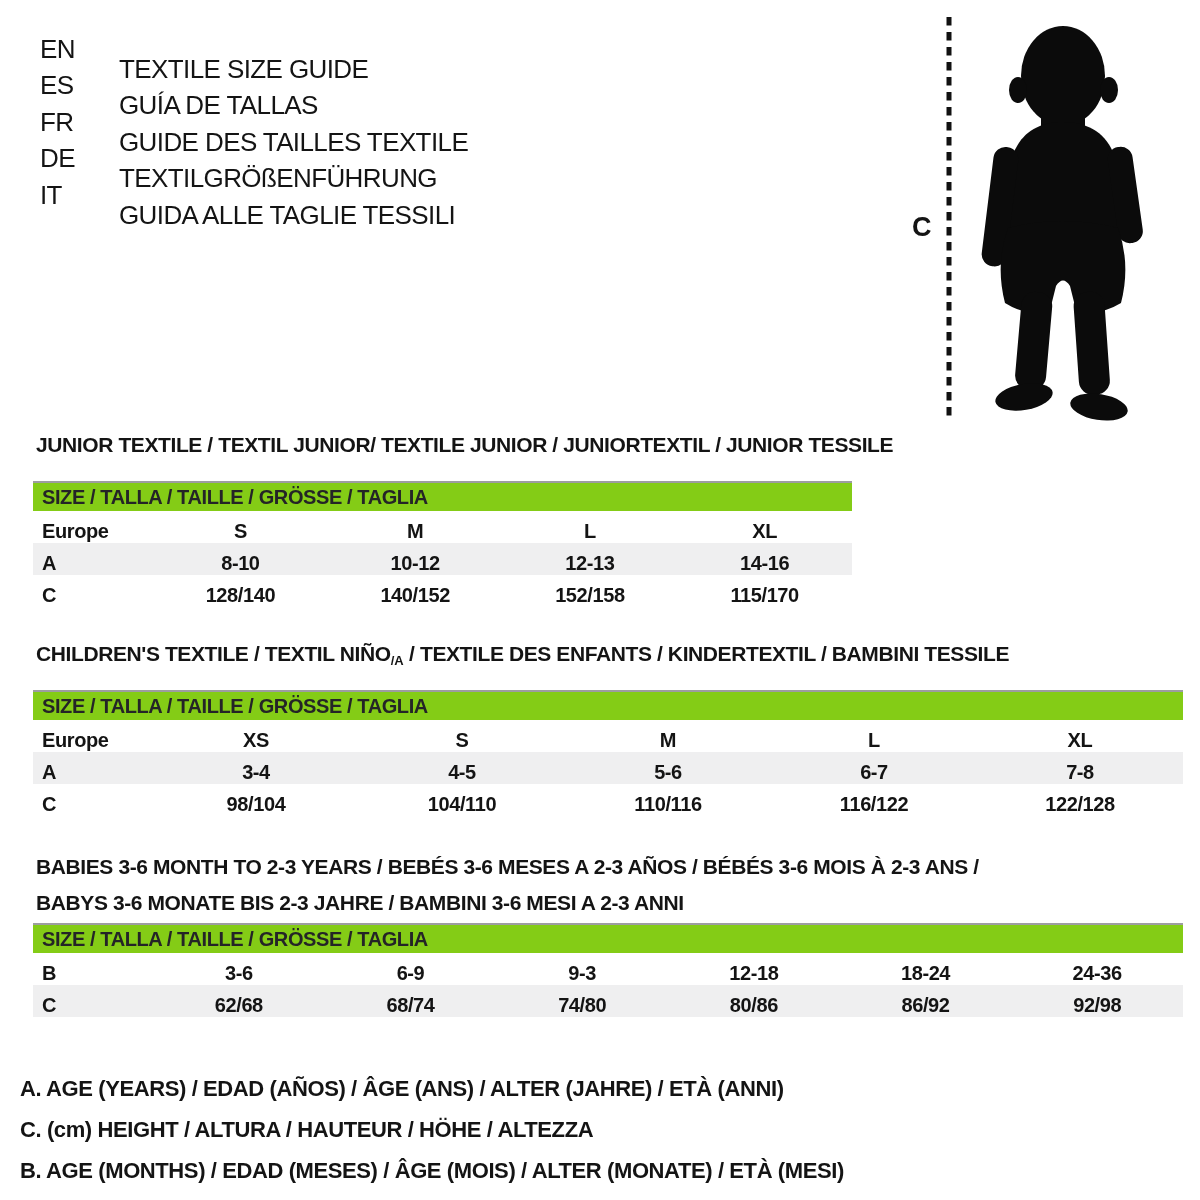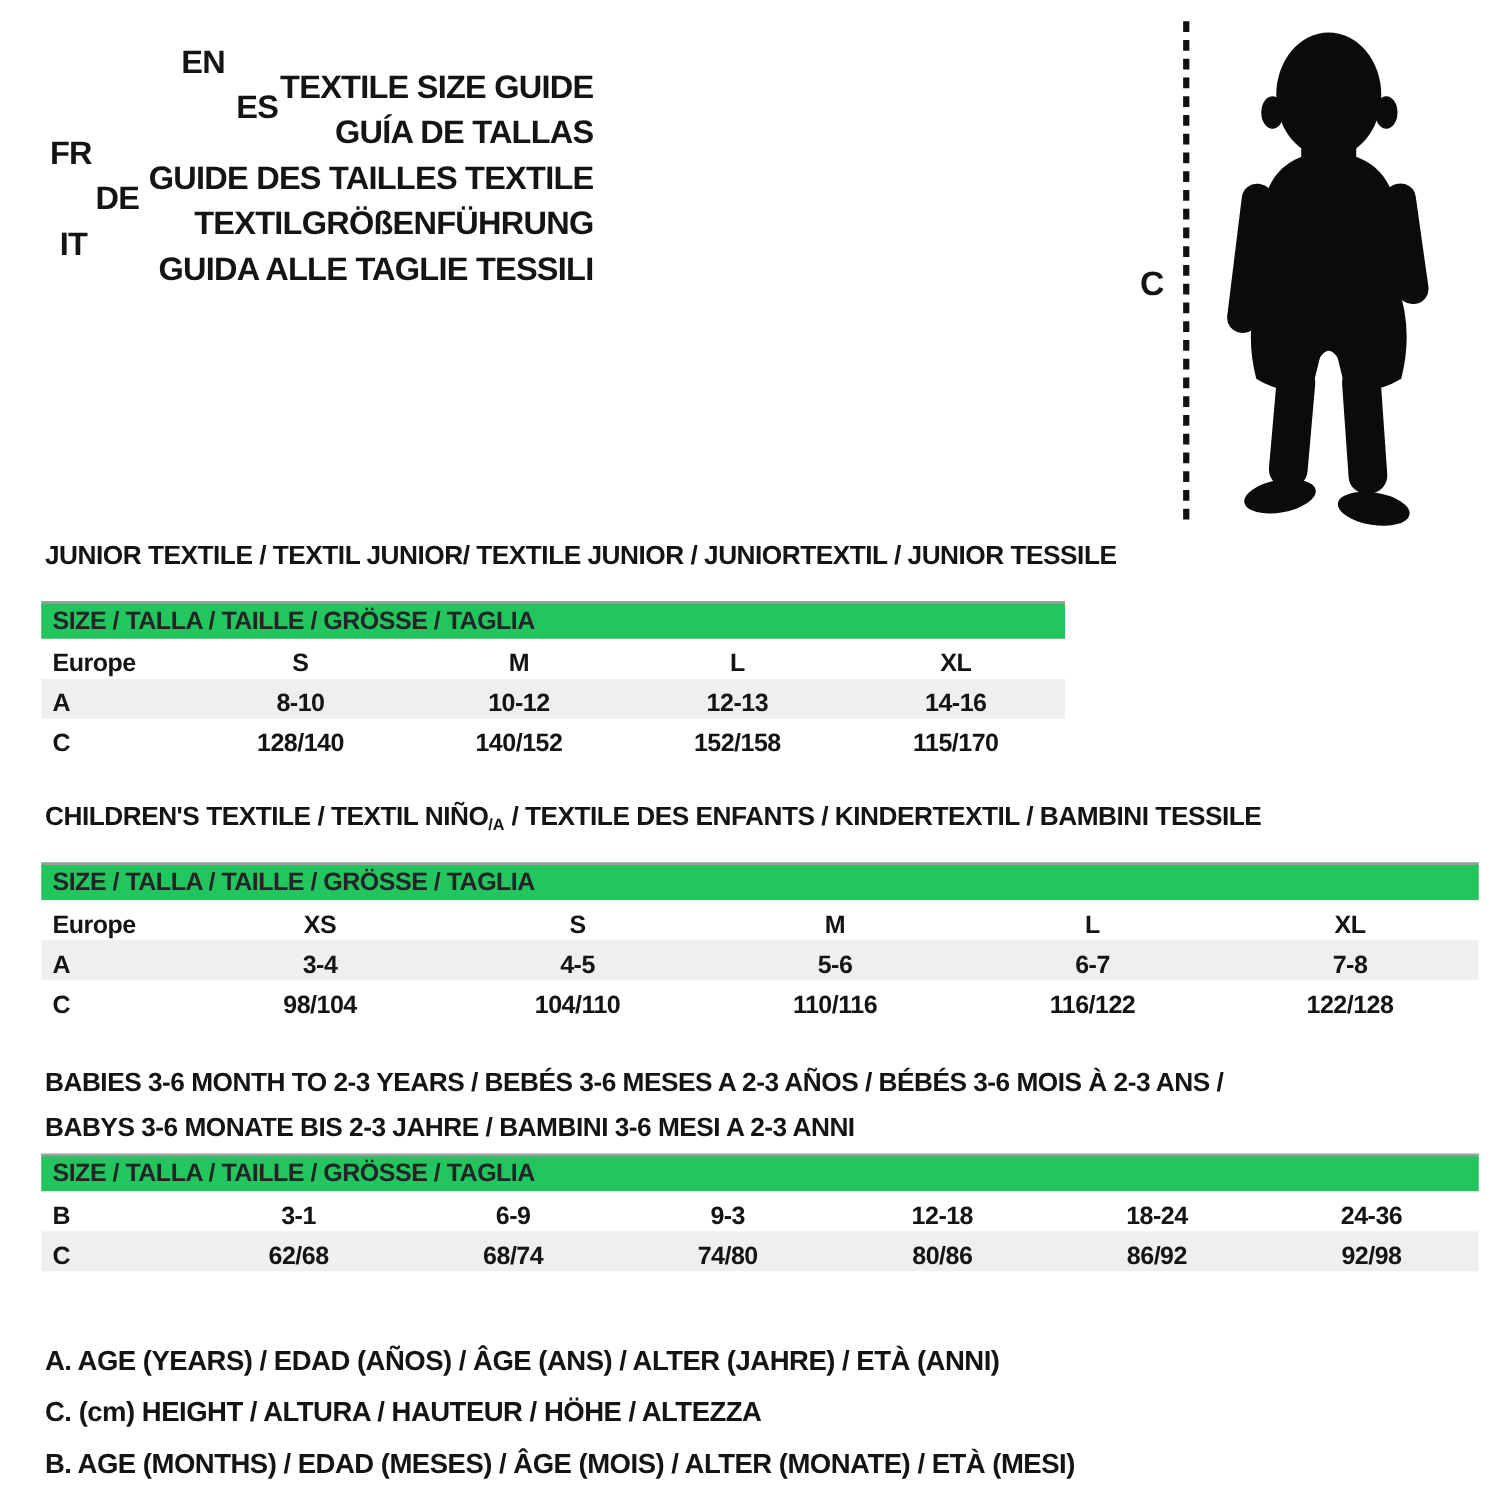--- a/index.html
+++ b/index.html
@@ -5,52 +5,52 @@
   html,body{margin:0;padding:0;background:#ffffff;}
   body{
     width:1200px;height:1200px;position:relative;overflow:hidden;
     font-family:"Liberation Sans","DejaVu Sans",sans-serif;
     color:#141414;-webkit-font-smoothing:antialiased;
   }
   .abs{position:absolute;}
 
   
   .lang-block{left:40px;top:31px;display:flex;flex-direction:column;}
-  .lang-row{display:flex;align-items:center;height:36.5px;font-weight:bold;font-size:26px;letter-spacing:-0.6px;justify-content:flex-end;}
+  .lang-row{display:flex;align-items:center;height:36.5px;font-weight:normal;font-size:26px;letter-spacing:-0.6px;}
   .lang-code{width:79px;flex:0 0 auto;}
   .lang-label{white-space:nowrap;margin-top:40px;}
 
   
   .figure-svg{left:936px;top:12px;}
   .c-label{left:912px;top:212px;font-size:27px;font-weight:bold;}
 
   
   .sec-title{font-weight:bold;font-size:21px;letter-spacing:-0.4px;white-space:nowrap;}
   .junior-title{left:36px;top:433px;}
   .children-title{left:36px;top:642px;}
   .babies-title{left:36px;top:849px;line-height:36px;}
   .title-sub{font-size:13px;vertical-align:-4px;letter-spacing:0;}
 
   
   .size-table{left:33px;}
   .table-junior{top:481px;width:819px;}
   .table-children{top:690px;width:1150px;}
   .table-babies{top:923px;width:1150px;}
   .size-bar{
-    height:28px;background:#22c55e;border-top:2px solid #9d9da0;
+    height:28px;background:#84cc16;border-top:2px solid #9d9da0;
     font-weight:bold;font-size:20px;line-height:28px;padding-left:9px;
     color:#242427;letter-spacing:-0.4px;
   }
   .t-row{display:flex;align-items:flex-end;height:32px;font-weight:bold;font-size:20px;letter-spacing:-0.4px;}
   .t-row.shaded{background:#efeff0;}
   .t-label{flex:0 0 111px;padding-left:9px;}
   .t-cell{flex:1 1 0;text-align:center;}
 
   
-  .legend{left:36px;top:1068px;}
+  .legend{left:20px;top:1068px;}
   .legend-line{font-weight:bold;font-size:22px;letter-spacing:-0.4px;line-height:41px;white-space:nowrap;}
 </style>
 </head>
 <body>
 
 <div class="abs lang-block">
     <div class="lang-row">
       <span class="lang-code">EN</span>
       <span class="lang-label">TEXTILE SIZE GUIDE</span>
     </div>
@@ -149,21 +149,21 @@
   </div>
 
 <div class="abs sec-title babies-title">
   <div>BABIES 3-6 MONTH TO 2-3 YEARS / BEBÉS 3-6 MESES A 2-3 AÑOS / BÉBÉS 3-6 MOIS À 2-3 ANS /</div>
   <div>BABYS 3-6 MONATE BIS 2-3 JAHRE / BAMBINI 3-6 MESI A 2-3 ANNI</div>
 </div>
 <div class="abs size-table table-babies">
   <div class="size-bar">SIZE / TALLA / TAILLE / GRÖSSE / TAGLIA</div>
 <div class="t-row">
       <span class="t-label">B</span>
-      <span class="t-cell">3-1</span>
+      <span class="t-cell">3-6</span>
       <span class="t-cell">6-9</span>
       <span class="t-cell">9-3</span>
       <span class="t-cell">12-18</span>
       <span class="t-cell">18-24</span>
       <span class="t-cell">24-36</span>
     </div>
     <div class="t-row shaded">
       <span class="t-label">C</span>
       <span class="t-cell">62/68</span>
       <span class="t-cell">68/74</span>

